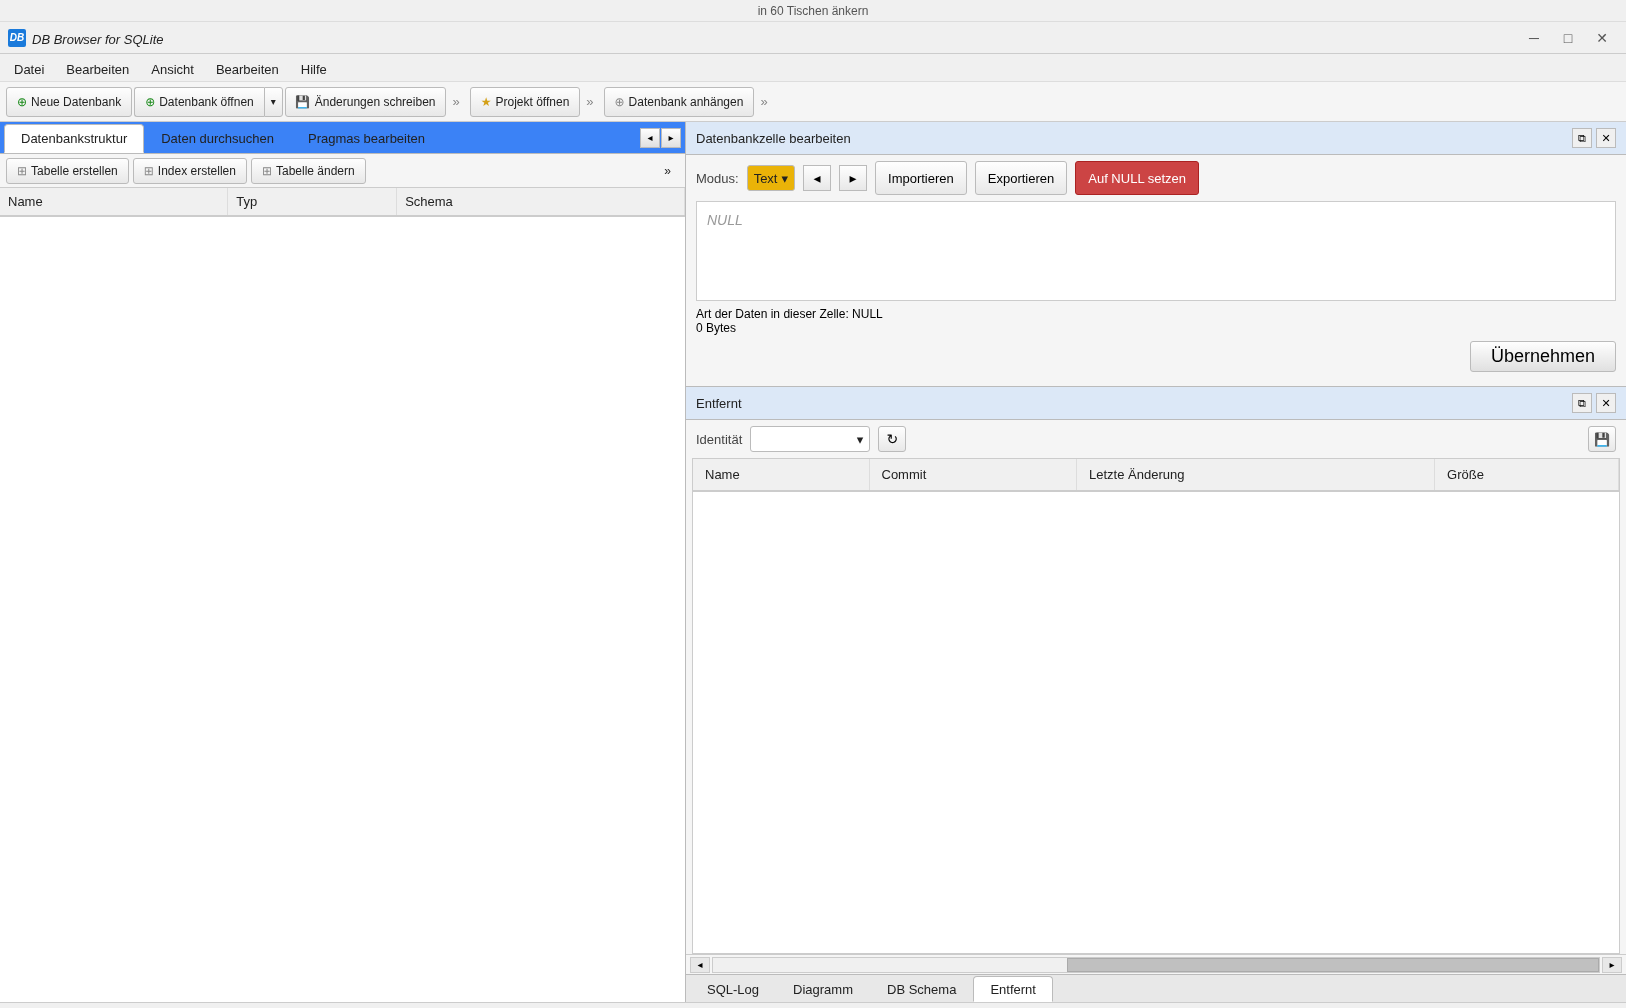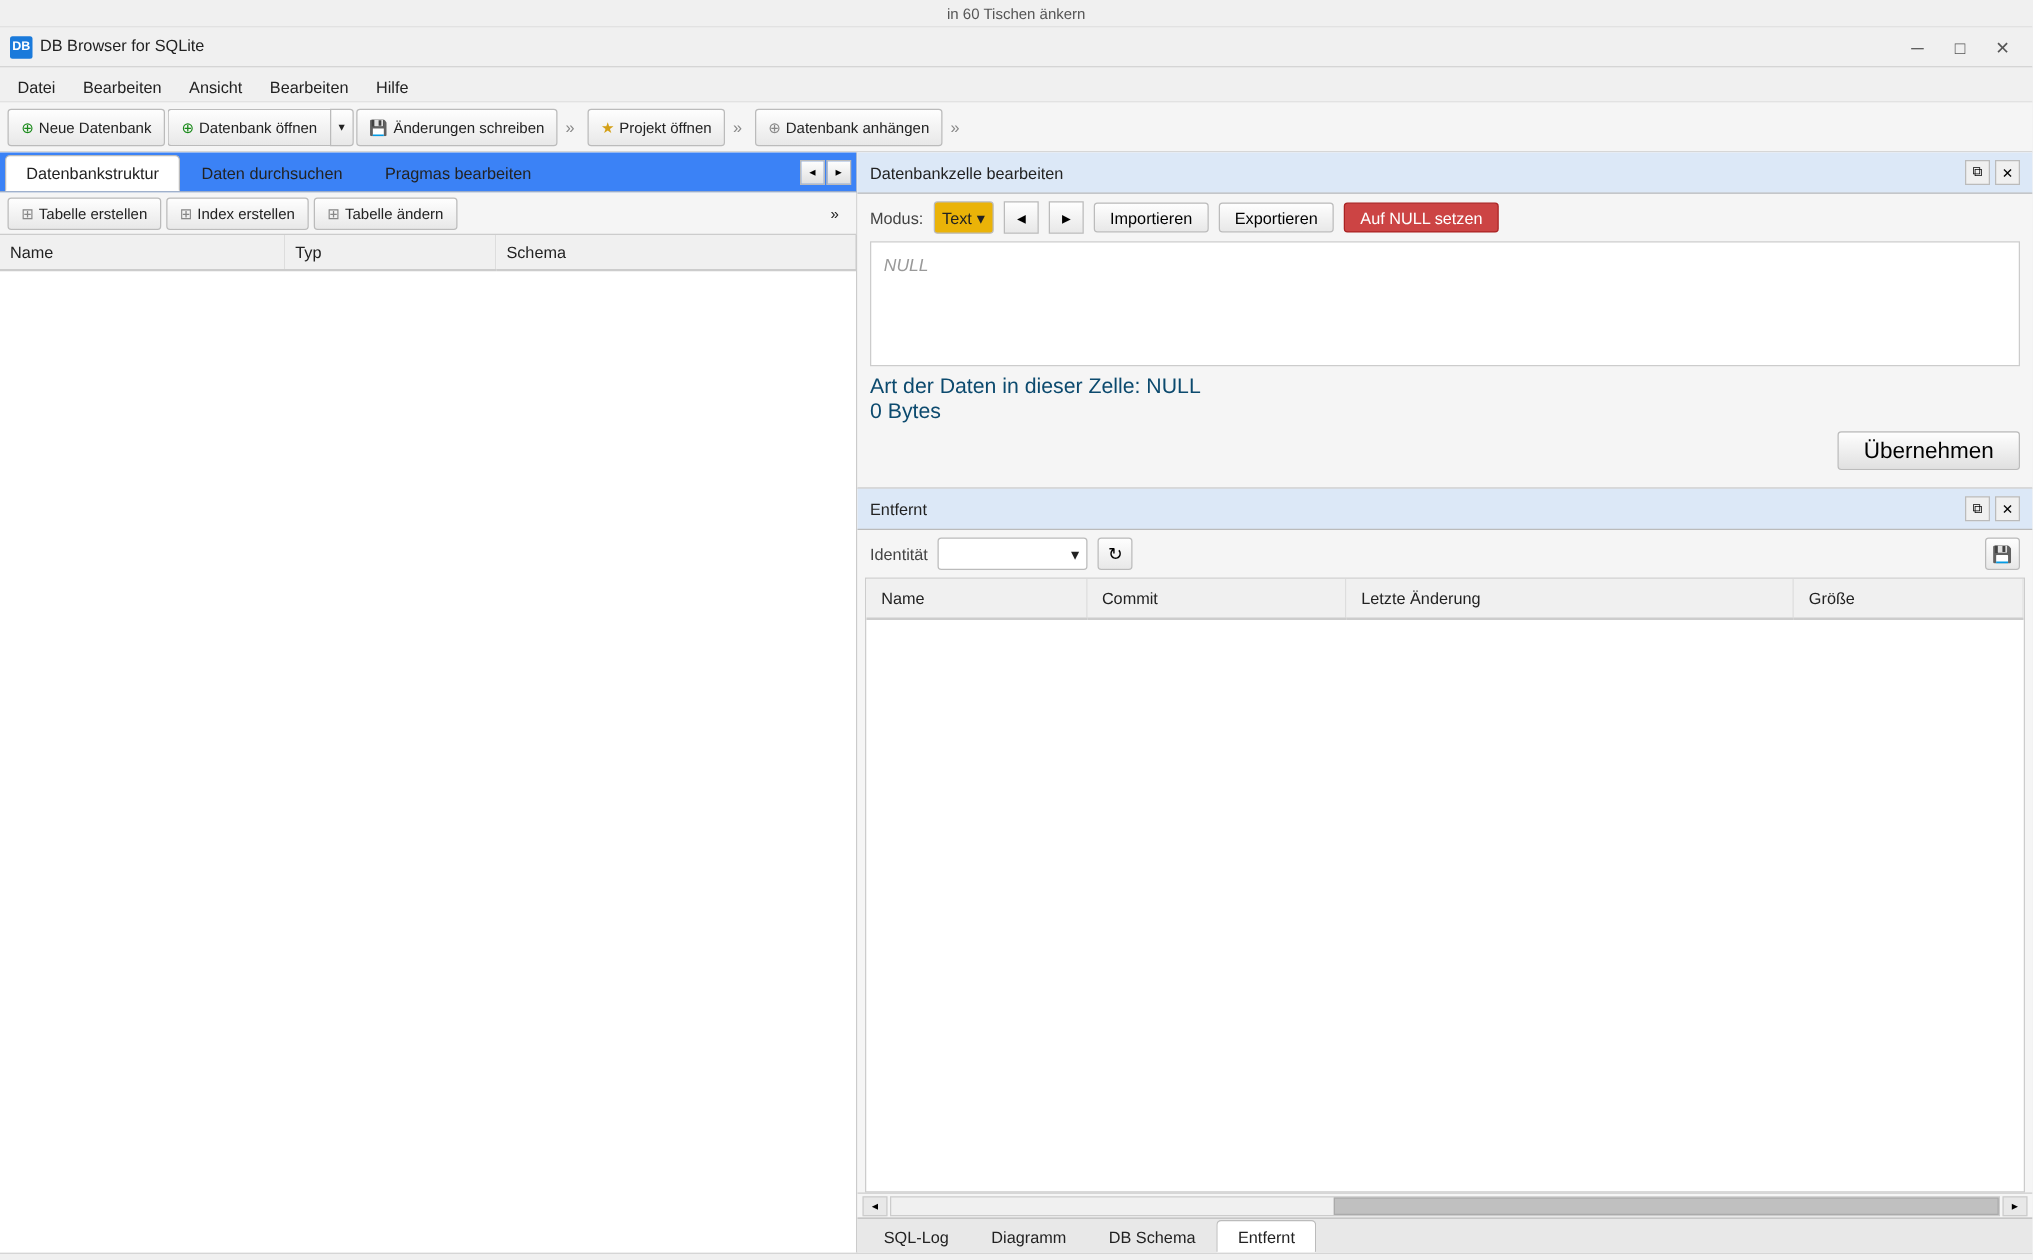--- a/index.html
+++ b/index.html
@@ -18,22 +18,23 @@
       background: #f0f0f0;
       height: 32px;
       display: flex;
       align-items: center;
       justify-content: space-between;
       padding: 0 8px;
       border-bottom: 1px solid #ccc;
     }
     .title-bar-left {
       display: flex;
-      align-items: flex-start;
+      align-items: flex-end;
       gap: 6px;
+      font-style: italic;
     }
     .title-bar-icon {
       width: 18px;
       height: 18px;
       background: #1a7adb;
       border-radius: 2px;
       display: inline-flex;
       align-items: center;
       justify-content: center;
       color: white;
@@ -305,21 +306,21 @@
       justify-content: center;
       font-size: 14px;
     }
     .mode-action-btn {
       padding: 3px 12px;
       border: 1px solid #bbb;
       background: linear-gradient(to bottom, #fefefe, #e8e8e8);
       cursor: pointer;
       font-size: 13px;
       border-radius: 3px;
-      height: 24px;
+      height: 34px;
     }
     .null-btn {
       background: #cc4444;
       color: white;
       border-color: #aa2222;
     }
 
     .cell-textarea-container {
       margin: 0 10px;
       border: 1px solid #ccc;
@@ -329,22 +330,22 @@
     }
     .cell-null {
       padding: 10px;
       color: #999;
       font-style: italic;
       font-size: 14px;
     }
 
     .cell-info {
       padding: 6px 10px;
-      font-size: 17px;
-      color: #0c4a6e;
+      font-size: 12px;
+      color: #000000;
     }
     .cell-actions {
       display: flex;
       justify-content: flex-end;
       padding: 0 10px 6px;
     }
     .ubernehmen-btn {
       padding: 4px 20px;
       border: 1px solid #bbb;
       background: linear-gradient(to bottom, #fefefe, #e0e0e0);

